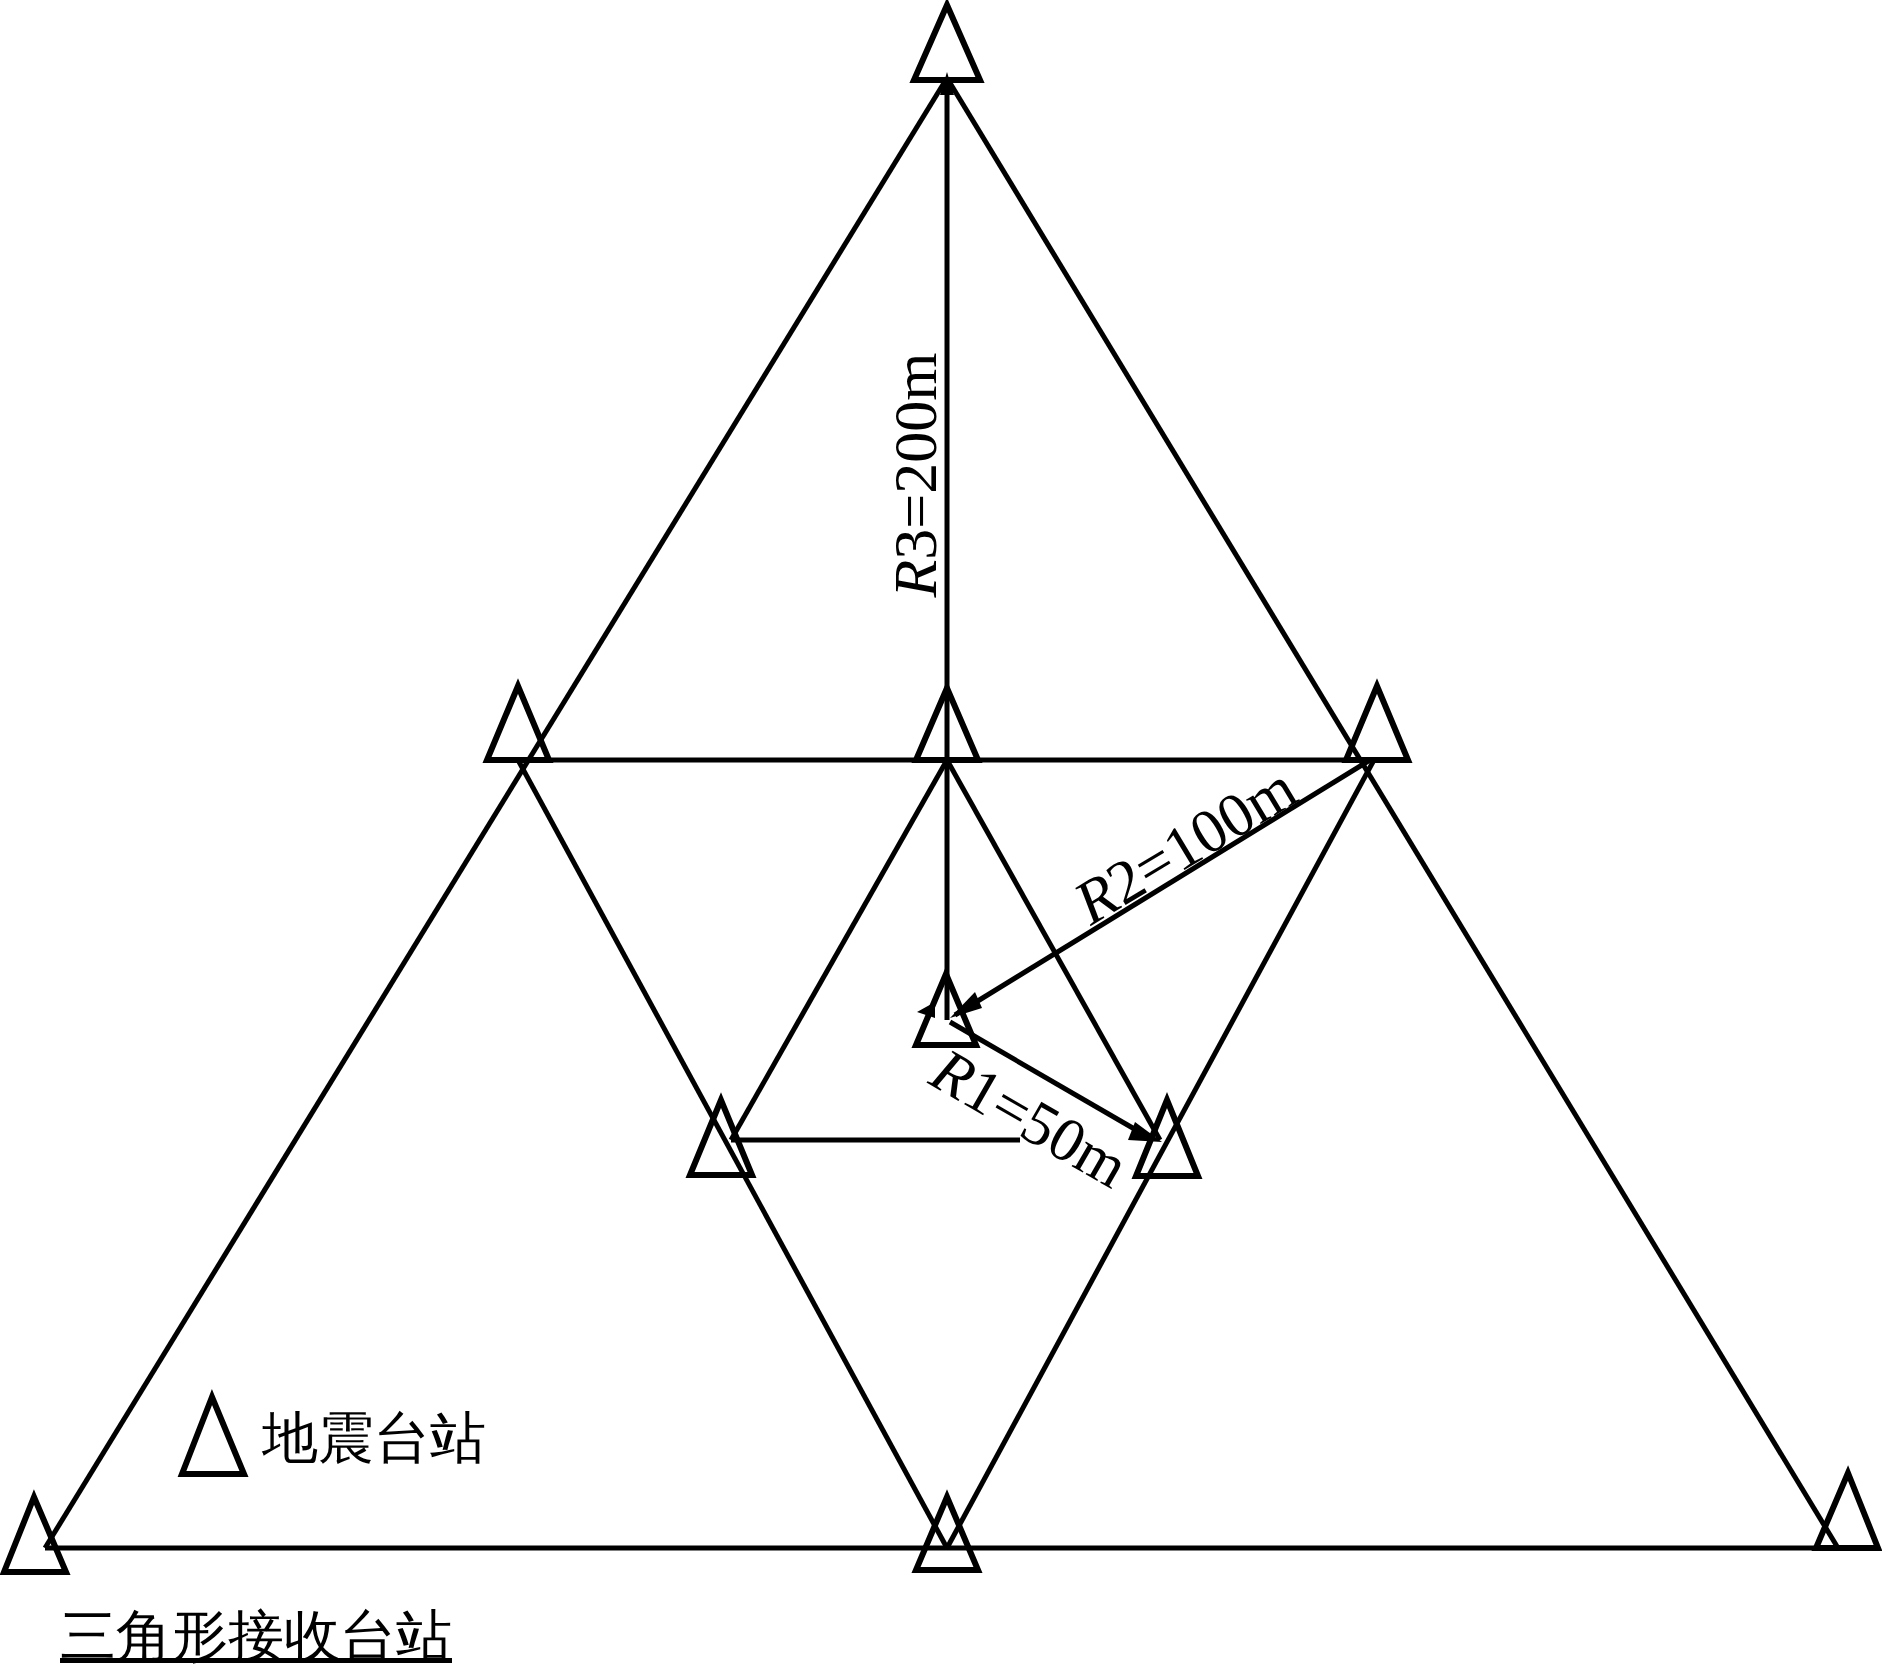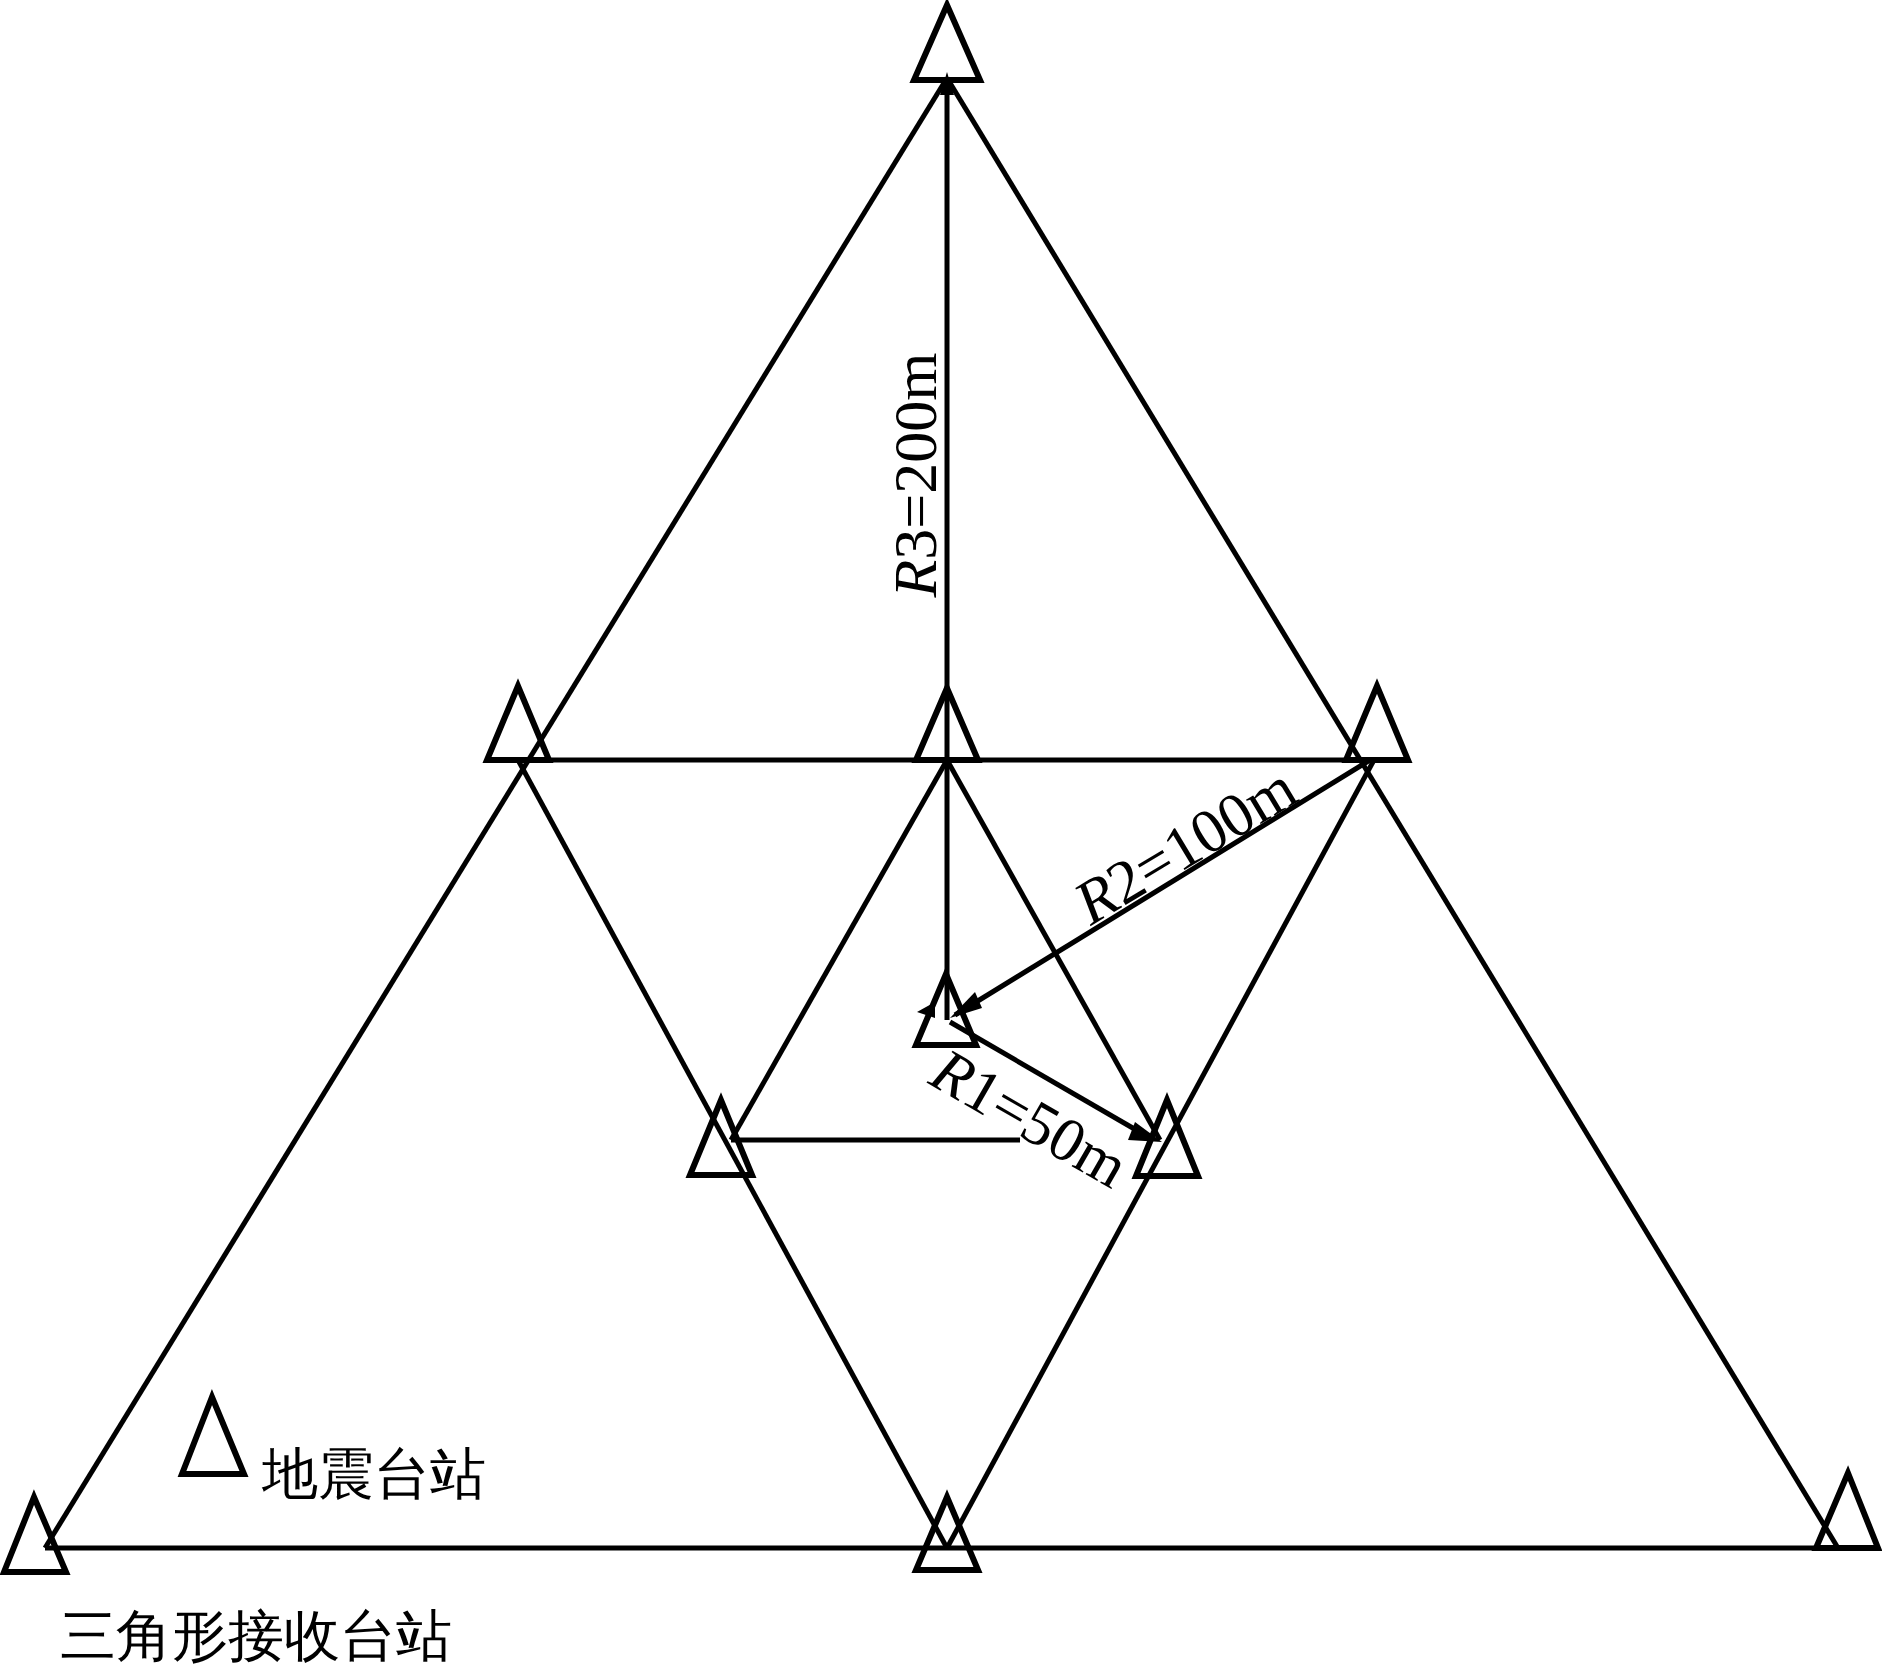--- a/index.html
+++ b/index.html
@@ -62,15 +62,15 @@
 </div>
 
 <div class="lbl" style="left:1185px; top:845px; transform:translate(-50%,-50%) rotate(-31deg); transform-origin:center;">
   <span class="ital">R</span><span>2=100m</span>
 </div>
 
 <div class="lbl" style="left:1030px; top:1118px; transform:translate(-50%,-50%) rotate(30deg); transform-origin:center;">
   <span class="ital">R</span><span>1=50m</span>
 </div>
 
-<div class="cjk" style="left:262px; top:1410px;margin-top:36px;">地震台站</div>
+<div class="cjk" style="left:262px; top:1410px;">地震台站</div>
 
-<div class="cjk" style="left:60px; top:1608px;">三角形接收台站</div>
+<div class="cjk" style="left:60px; top:1608px;text-decoration:underline;">三角形接收台站</div>
 
 </body></html>

